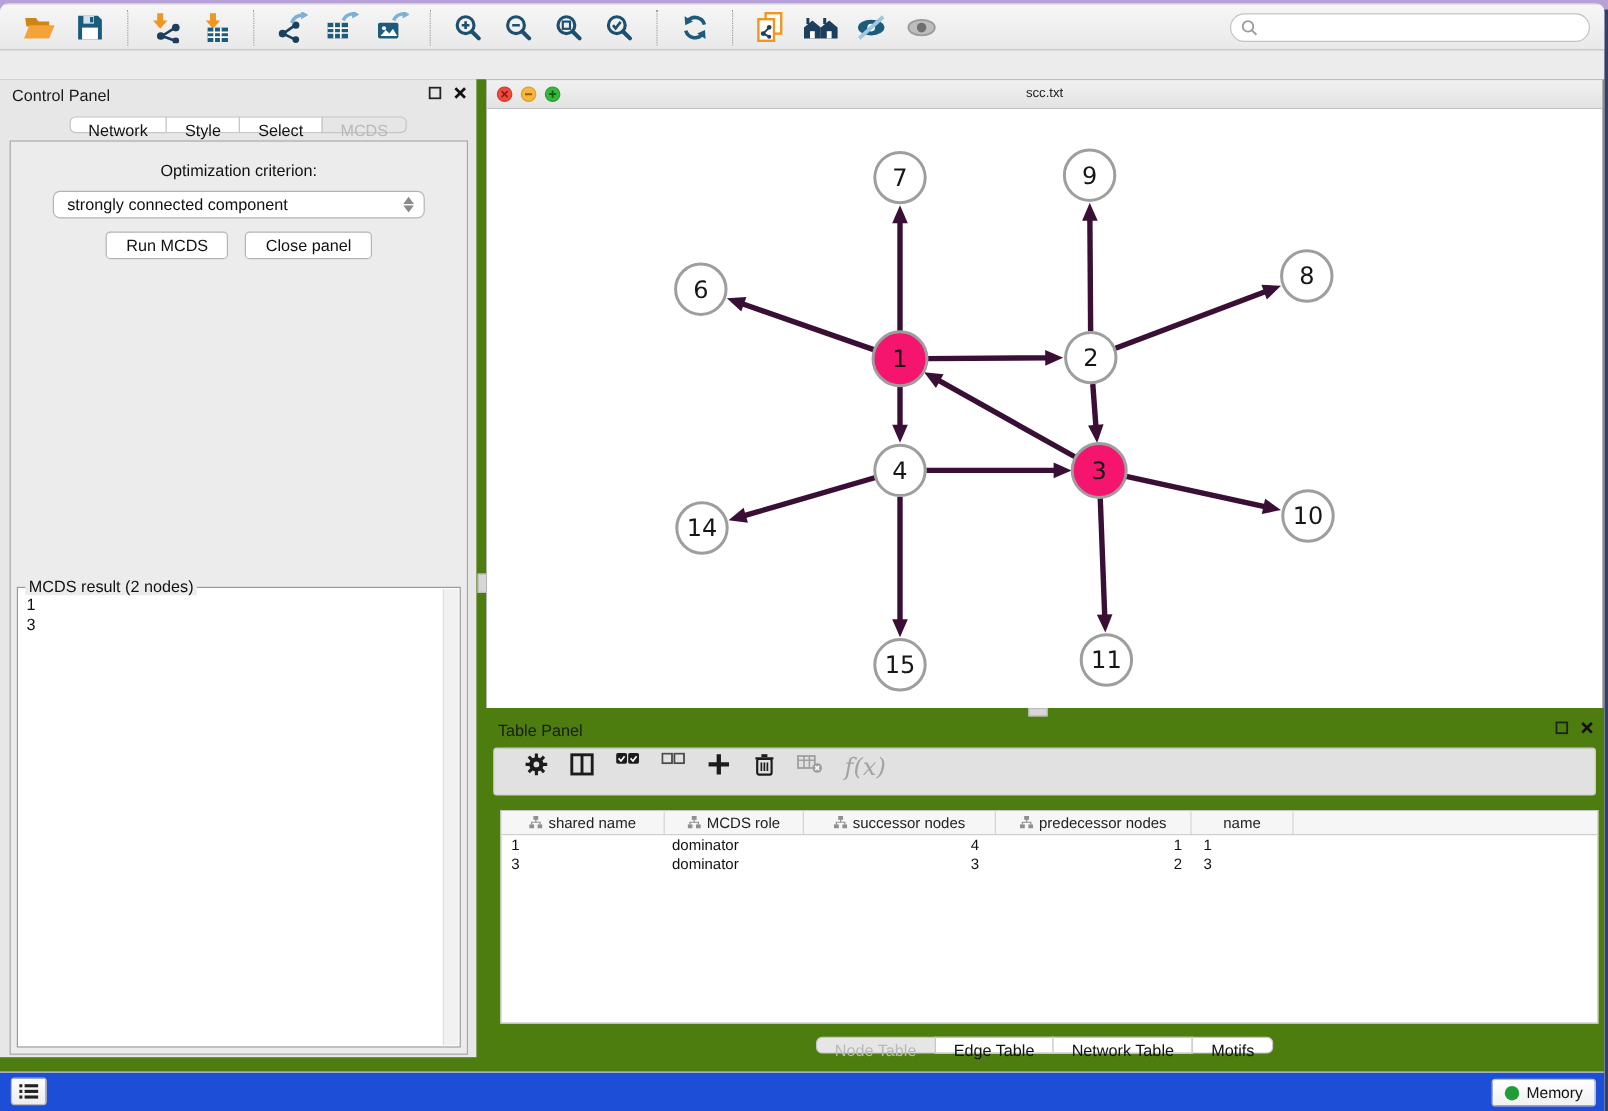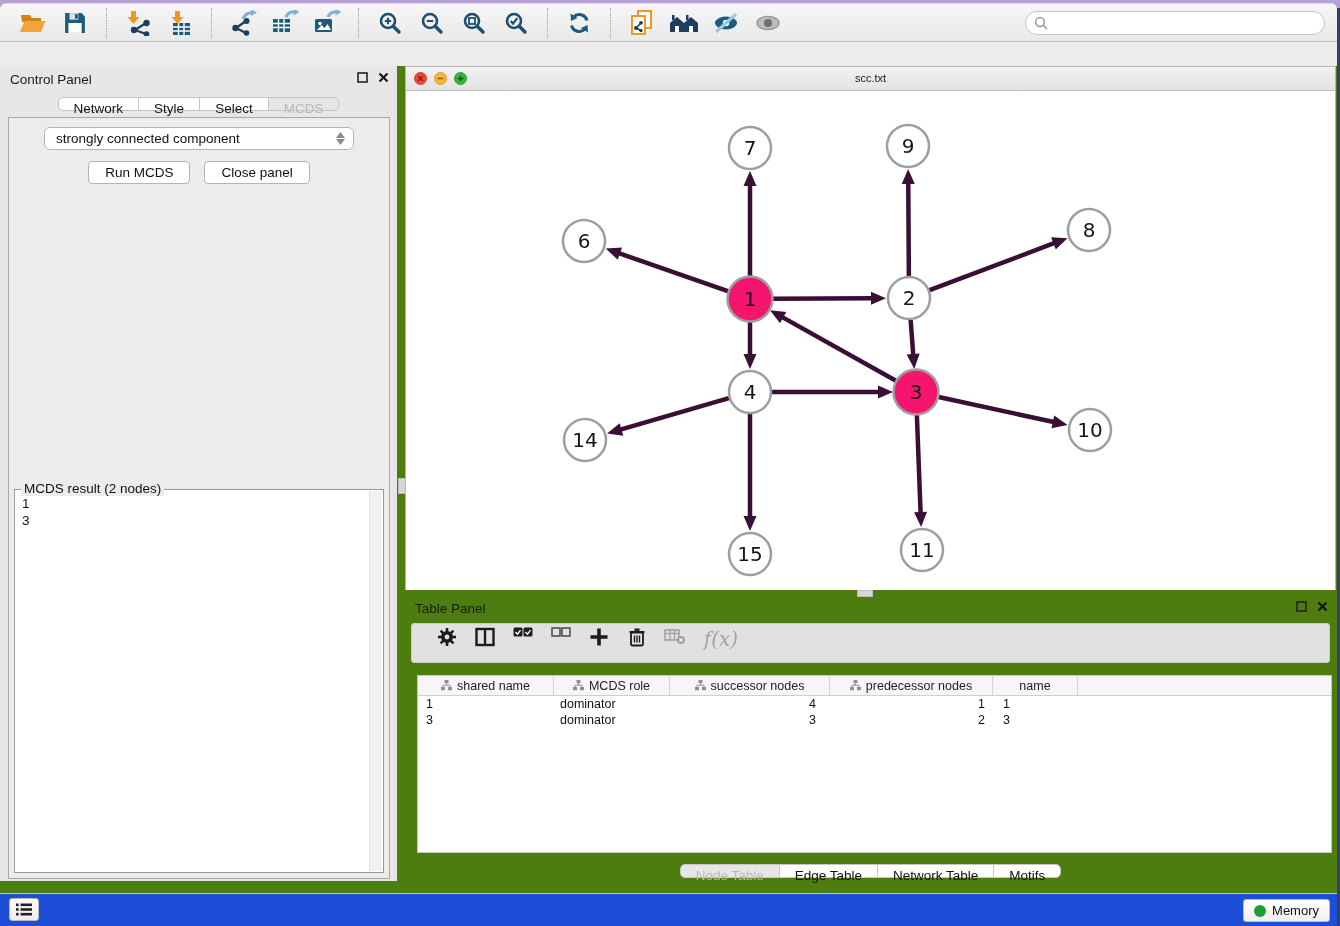--- a/index.html
+++ b/index.html
@@ -321,20 +321,21 @@
           </svg>
         </span>
       </div>
       <div class="cp-tabs" id="cp-tabs">
           <div class="tab first">Network</div>
           <div class="tab">Style</div>
           <div class="tab">Select</div>
           <div class="tab last active">MCDS</div>
         </div>
       <div class="cp-body">
+        <div class="opt-label">Optimization criterion:</div>
         <div class="combo">
           <span>strongly connected component</span>
           <span class="spin">
             <svg width="9" height="6" viewBox="0 0 9 6">
                 <polygon points="4.5,0 9,6 0,6" fill="#8a8a8a"></polygon>
               </svg>
             <svg width="9" height="6" viewBox="0 0 9 6">
                 <polygon points="0,0 9,0 4.5,6" fill="#8a8a8a"></polygon>
               </svg>
           </span>

